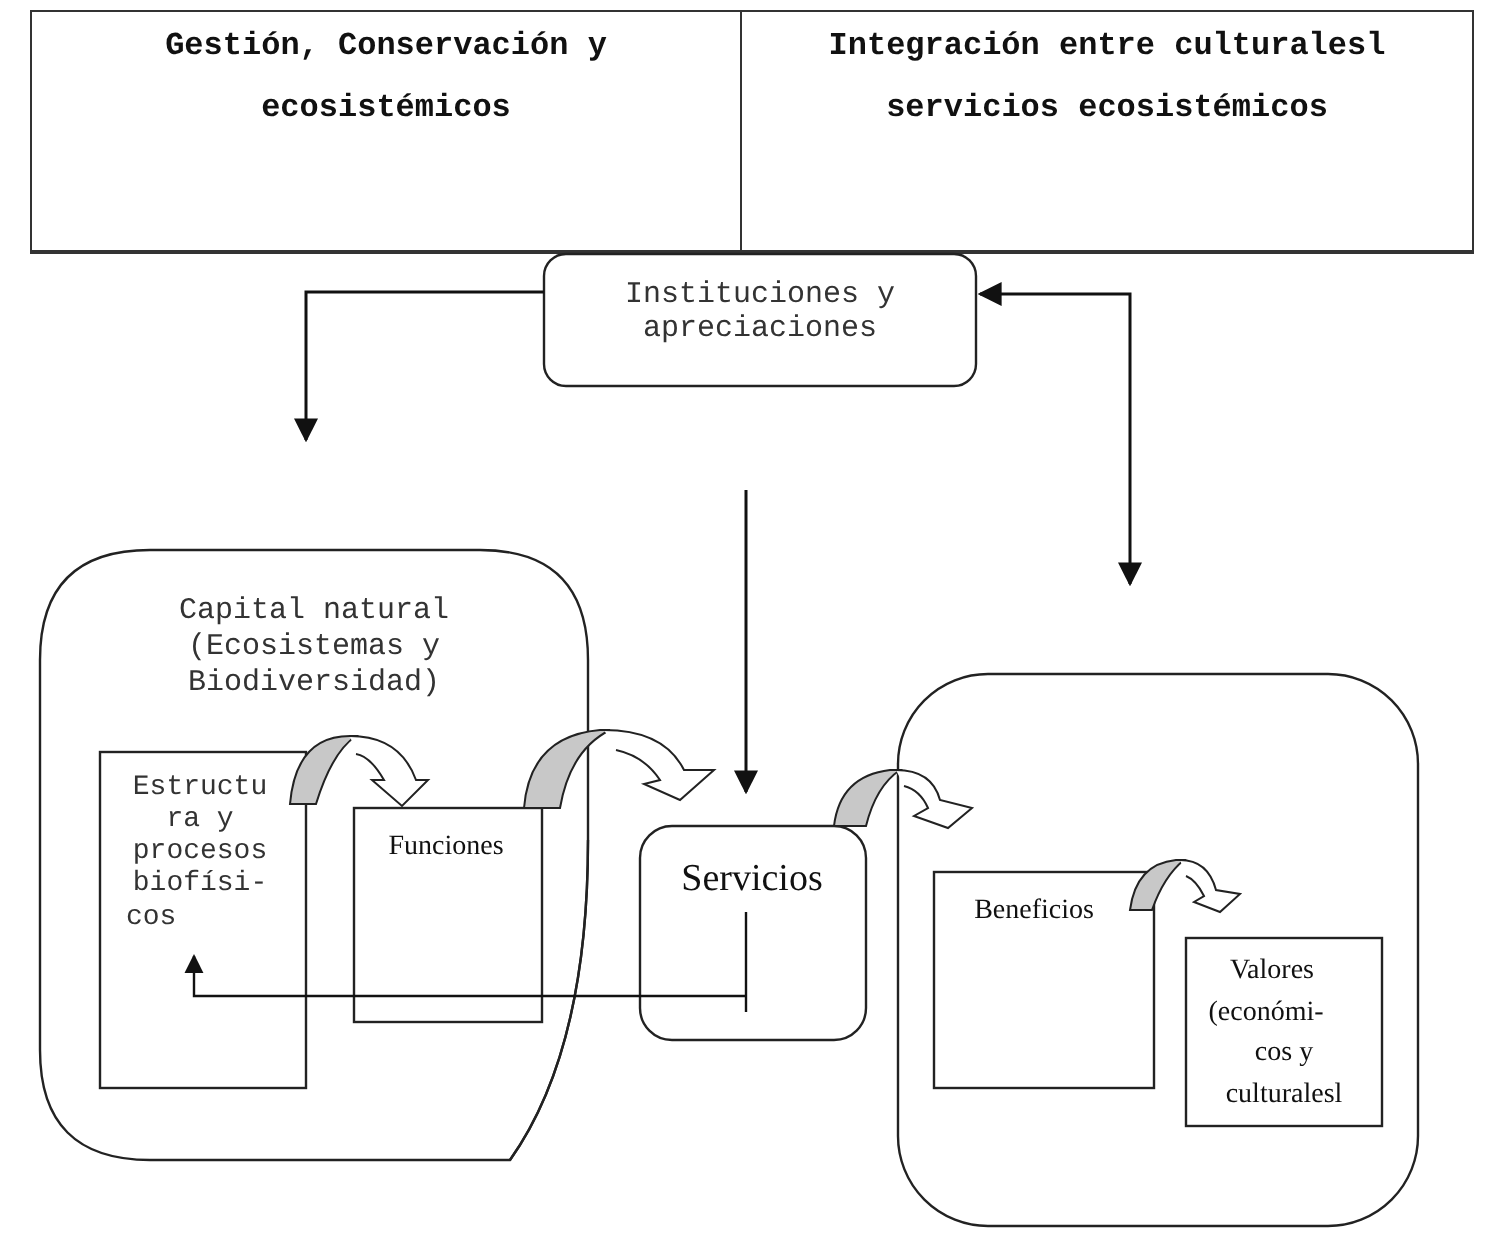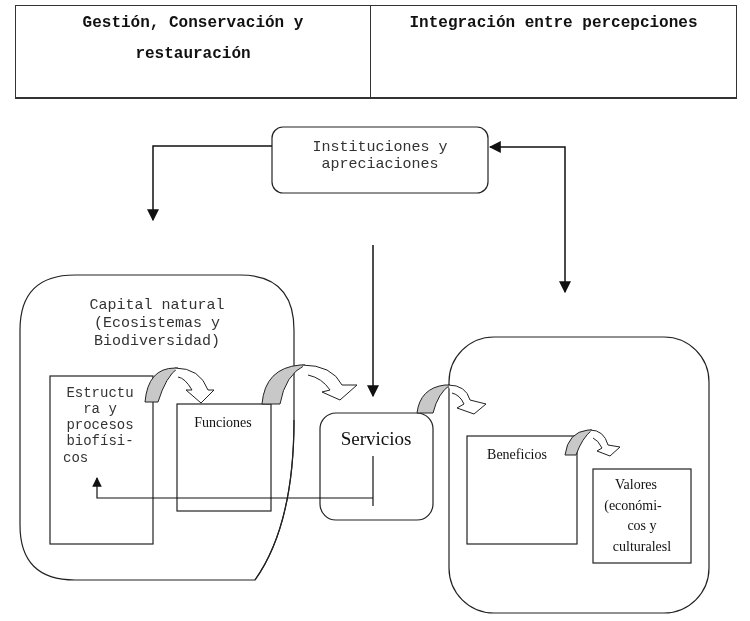--- a/index.html
+++ b/index.html
@@ -1,18 +1,18 @@
 <!DOCTYPE html>
 <html><head>
   <meta charset="utf-8">
   <style>
     html, body { margin: 0; padding: 0; background: #ffffff; }
     body { width: 750px; height: 621px; position: relative; overflow: hidden; }
     .hdr-table {
-      position: absolute; left: 15px; top: 5px; width: 722px; height: 94px;
+      position: absolute; left: 15px; top: 5px; width: 722px; height: 122px;
       border: 1px solid #333; display: flex; box-sizing: border-box;
       border-bottom: 2px solid #333;
     }
     .hdr-cell {
       box-sizing: border-box; padding-top: 2px;
       font-family: "Liberation Mono", "DejaVu Sans Mono", monospace;
       font-weight: bold; font-size: 16px; line-height: 31px; text-align: center;
       color: #111;
     }
     .hdr-cell.left { width: 355px; border-right: 1px solid #333; }
@@ -21,24 +21,25 @@
     svg.diagram { position: absolute; left: 0; top: 0; }
     .mono { font-family: "Liberation Mono", "DejaVu Sans Mono", monospace; fill: #333; }
     .serif { font-family: "Liberation Serif", "DejaVu Serif", serif; fill: #111; }
   </style>
 </head>
 <body>
 
 <div class="hdr-table">
   <div class="hdr-cell left">
     <span class="hdr-line">Gestión, Conservación y</span>
-    <span class="hdr-line">restauración</span>
+    <span class="hdr-line">ecosistémicos</span>
   </div>
   <div class="hdr-cell right">
-    <span class="hdr-line">Integración entre percepciones</span>
+    <span class="hdr-line">Integración entre culturalesl</span>
+    <span class="hdr-line">servicios ecosistémicos</span>
   </div>
 </div>
 
 <svg class="diagram" width="750" height="621" viewBox="0 0 750 621">
   <defs>
     <marker id="ah" viewBox="0 0 10 10" refX="9" refY="5" markerWidth="8" markerHeight="8" orient="auto-start-reverse">
       <path d="M0,0 L10,5 L0,10 z" fill="#111"></path>
     </marker>
   </defs>
 

